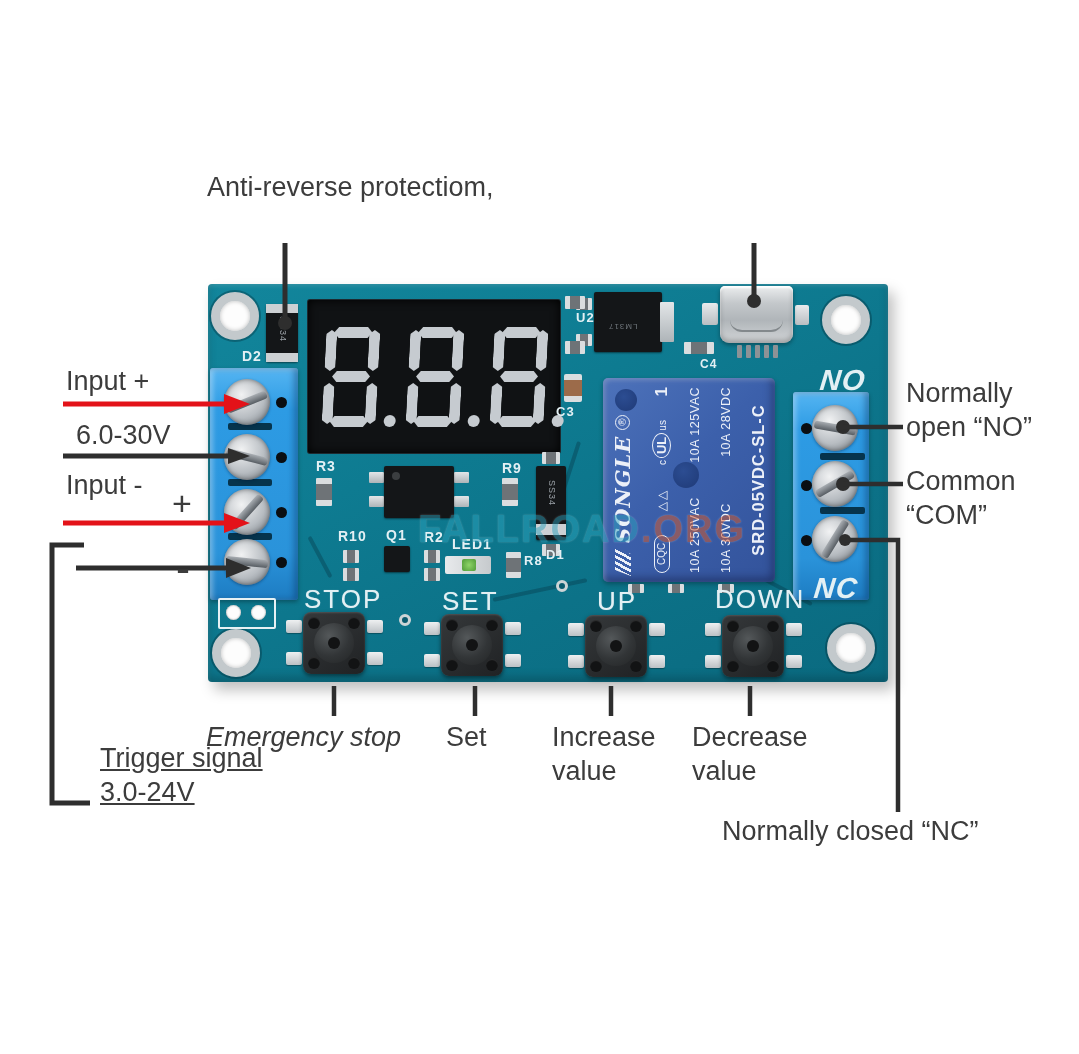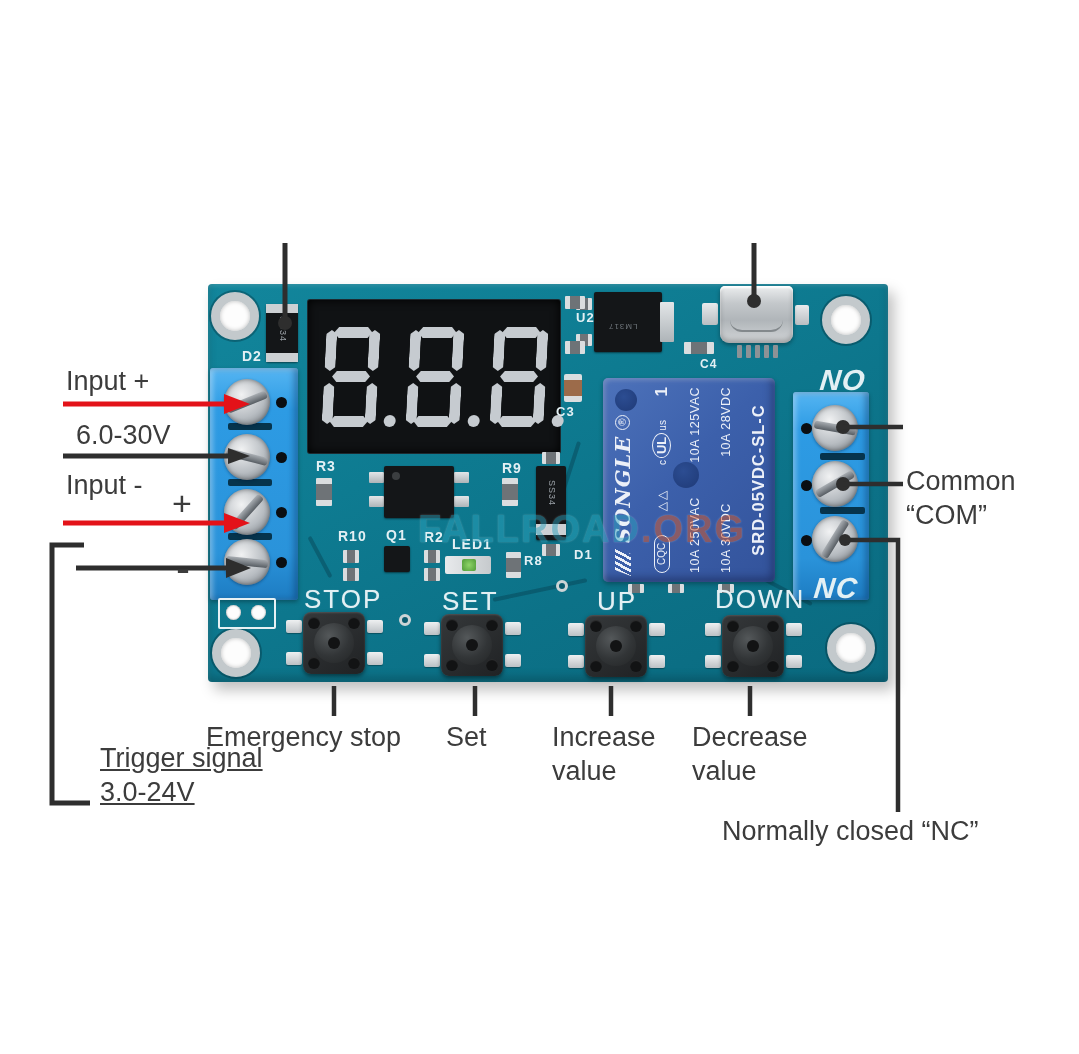--- a/index.html
+++ b/index.html
@@ -343,21 +343,21 @@
   <div class="silk ref" style="left:576px;top:310px;font-size:13px;">U2</div>
   <div class="silk ref" style="left:700px;top:357px;font-size:12px;">C4</div>
   <div class="silk ref" style="left:556px;top:404px;font-size:13px;">C3</div>
   <div class="silk ref" style="left:316px;top:458px;">R3</div>
   <div class="silk ref" style="left:502px;top:460px;">R9</div>
   <div class="silk ref" style="left:338px;top:528px;">R10</div>
   <div class="silk ref" style="left:386px;top:527px;">Q1</div>
   <div class="silk ref" style="left:424px;top:529px;">R2</div>
   <div class="silk ref" style="left:452px;top:536px;">LED1</div>
   <div class="silk ref" style="left:524px;top:553px;font-size:13px;">R8</div>
-  <div class="silk ref" style="left:574px;top:547px;font-size:13px;">D1</div>
+  <div class="silk ref" style="left:546px;top:547px;font-size:13px;">D1</div>
 
   <div class="wm"><span class="p1">FALLROAD</span><span class="p2">.ORG</span></div>
 
   <svg class="lines" width="1079" height="1054" viewBox="0 0 1079 1054">
 
     <line x1="285" y1="243" x2="285" y2="318" stroke="#2e2e2e" stroke-width="5"></line>
     <circle cx="285" cy="323" r="7" fill="#2e2e2e"></circle>
 
     <line x1="754" y1="243" x2="754" y2="296" stroke="#2e2e2e" stroke-width="5"></line>
     <circle cx="754" cy="301" r="7" fill="#2e2e2e"></circle>
@@ -385,38 +385,43 @@
     <circle cx="845" cy="540" r="6" fill="#2e2e2e"></circle>
     <polyline points="845,540 898,540 898,812" fill="none" stroke="#2e2e2e" stroke-width="4.5"></polyline>
 
     <line x1="334" y1="686" x2="334" y2="716" stroke="#2e2e2e" stroke-width="4.5"></line>
     <line x1="475" y1="686" x2="475" y2="716" stroke="#2e2e2e" stroke-width="4.5"></line>
     <line x1="611" y1="686" x2="611" y2="716" stroke="#2e2e2e" stroke-width="4.5"></line>
     <line x1="750" y1="686" x2="750" y2="716" stroke="#2e2e2e" stroke-width="4.5"></line>
   </svg>
 
   <div class="ann" style="left:207px;top:170px;">
+    <div>Anti-reverse protectiom,</div>
   </div>
   <div class="ann" style="left:662px;top:170px;">
   </div>
   <div class="ann" style="left:66px;top:364px;">Input +</div>
   <div class="ann" style="left:76px;top:418px;">6.0-30V</div>
   <div class="ann" style="left:66px;top:468px;">Input -</div>
   <div class="ann sign" style="left:172px;top:486px;font-size:34px;">+</div>
   <div class="ann sign" style="left:176px;top:552px;font-size:42px;">-</div>
   <div class="ann" style="left:100px;top:741px;text-decoration:underline;">
     <div>Trigger signal</div>
     <div>3.0-24V</div>
   </div>
+  <div class="ann" style="left:906px;top:376px;">
+    <div>Normally</div>
+    <div>open “NO”</div>
+  </div>
   <div class="ann" style="left:906px;top:464px;">
     <div>Common</div>
     <div>“COM”</div>
   </div>
   <div class="ann" style="left:722px;top:814px;">Normally closed “NC”</div>
-  <div class="ann" style="left:206px;top:720px;">Emergency stop</div>
+  <div class="ann" style="left:206px;top:720px;font-style:italic;">Emergency stop</div>
   <div class="ann" style="left:446px;top:720px;">Set</div>
   <div class="ann" style="left:552px;top:720px;">
     <div>Increase</div>
     <div>value</div>
   </div>
   <div class="ann" style="left:692px;top:720px;">
     <div>Decrease</div>
     <div>value</div>
   </div>
 

